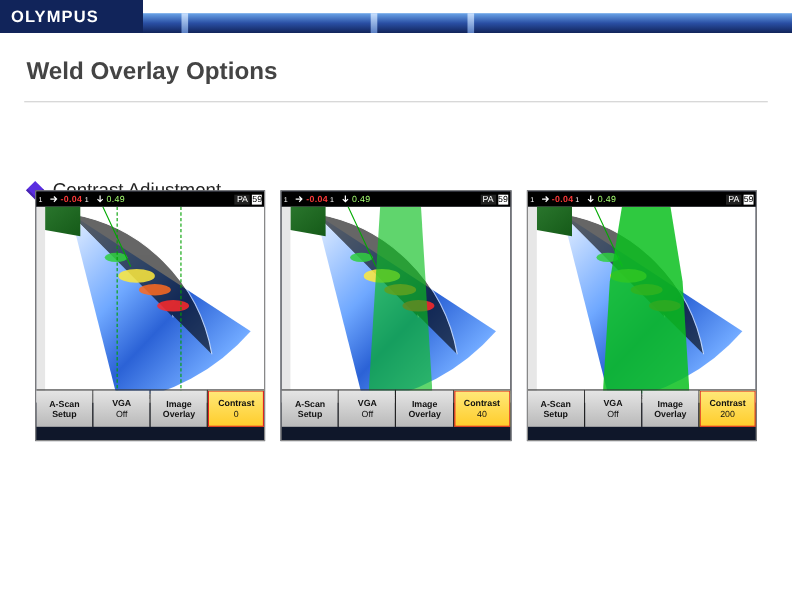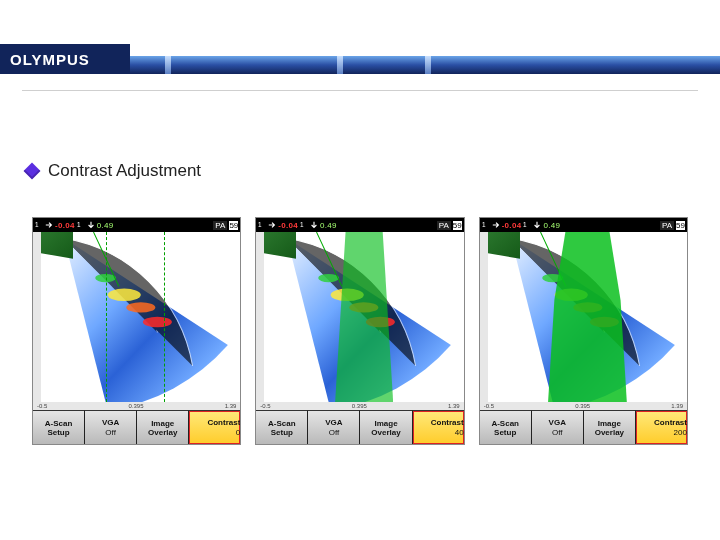--- a/index.html
+++ b/index.html
@@ -1,18 +1,18 @@
 <!DOCTYPE html>
 <html><head>
 <meta charset="utf-8">
 <style>
   * { box-sizing: border-box; margin: 0; padding: 0; }
   html, body { width: 720px; height: 540px; font-family: Arial, Helvetica, sans-serif; background: #fff; }
   
-  .brandbar { height: 30px; display: flex; align-items: stretch; margin-top: 44px; }
+  .brandbar { height: 30px; display: flex; align-items: stretch; }
   .brandbar .logo { width: 130px; background: #11245a; display: flex; align-items: center; padding-left: 10px; color: #fff; font-weight: bold; letter-spacing: 1px; font-size: 15px; }
   .brandbar .strip { flex: 1; display: flex; align-items: flex-end; background: #fff; }
   .brandbar .strip .band { height: 18px; flex: 1; background: linear-gradient(180deg, #6aa4e8 0%, #2a4fa4 50%, #11245a 100%); position: relative; }
   .brandbar .strip .tick { position: absolute; top: 0; bottom: 0; width: 6px; background: linear-gradient(180deg,#c8e0ff,#5b7fc3); }
   .brandbar .strip .tick.t1 { left: 6%; }
   .brandbar .strip .tick.t2 { left: 35%; }
   .brandbar .strip .tick.t3 { left: 50%; }
 
   
   .slide { position: relative; padding: 16px 22px 0 22px; height: calc(540px - 30px); }
@@ -56,42 +56,43 @@
   .imgarea .overlay { position: absolute; top: 0; bottom: 8px; opacity: .9; }
   .panel[data-idx="1"] .overlay { left: 38%; width: 28%; background: #0bbf1f; opacity: .65; clip-path: polygon(18% 0, 82% 0, 100% 100%, 0 100%); }
   .panel[data-idx="2"] .overlay { left: 33%; width: 38%; background: #0bbf1f; opacity: .85; clip-path: polygon(22% 0, 78% 0, 92% 40%, 100% 100%, 0 100%, 8% 40%); }
 
   
   .gate { position: absolute; top: 0; bottom: 8px; border-left: 1px dashed #00a000; }
   .gate.g1 { left: 35%; }
   .gate.g2 { left: 63%; }
 
   
-  .ctrl { position: absolute; left: 0; right: 0; bottom: 0; height: 34px; display: flex; }
+  .ctrl { position: absolute; left: 0; right: 0; bottom: 12px; height: 34px; display: flex; }
   .ctrl .cell { flex: 1; border-top: 1px solid #333; border-right: 1px solid #222; background: linear-gradient(180deg,#e5e5e5,#b9b9b9); display: flex; flex-direction: column; align-items: center; justify-content: center; font-size: 8px; color: #111; }
-  .ctrl .cell:last-child { border-right: none; align-items: flex-end; }
+  .ctrl .cell:last-child { border-right: none; }
   .ctrl .cell .lab { line-height: 9px; text-align: center; font-weight: bold; }
   .ctrl .cell .val { line-height: 10px; font-weight: normal; margin-top: 1px; }
   .ctrl .cell.hi { background: linear-gradient(180deg,#ffe97a,#ffcc2a); box-shadow: inset 0 0 0 1px #d22; }
 </style>
 </head>
 <body>
 
 <div class="brandbar">
   <div class="logo">OLYMPUS</div>
   <div class="strip">
     <div class="band">
         <div class="tick t1"></div>
         <div class="tick t2"></div>
         <div class="tick t3"></div>
       </div>
   </div>
 </div>
 
 <div class="slide">
+  <div class="slide-title">Weld Overlay Options</div>
   <div class="rule"></div>
 
   <div class="bullets">
     <div class="row">
       <div class="diamond"></div>
       <div>Contrast Adjustment</div>
     </div>
     <div class="sub s1">et</div>
     <div class="sub s2">ac</div>
   </div>

